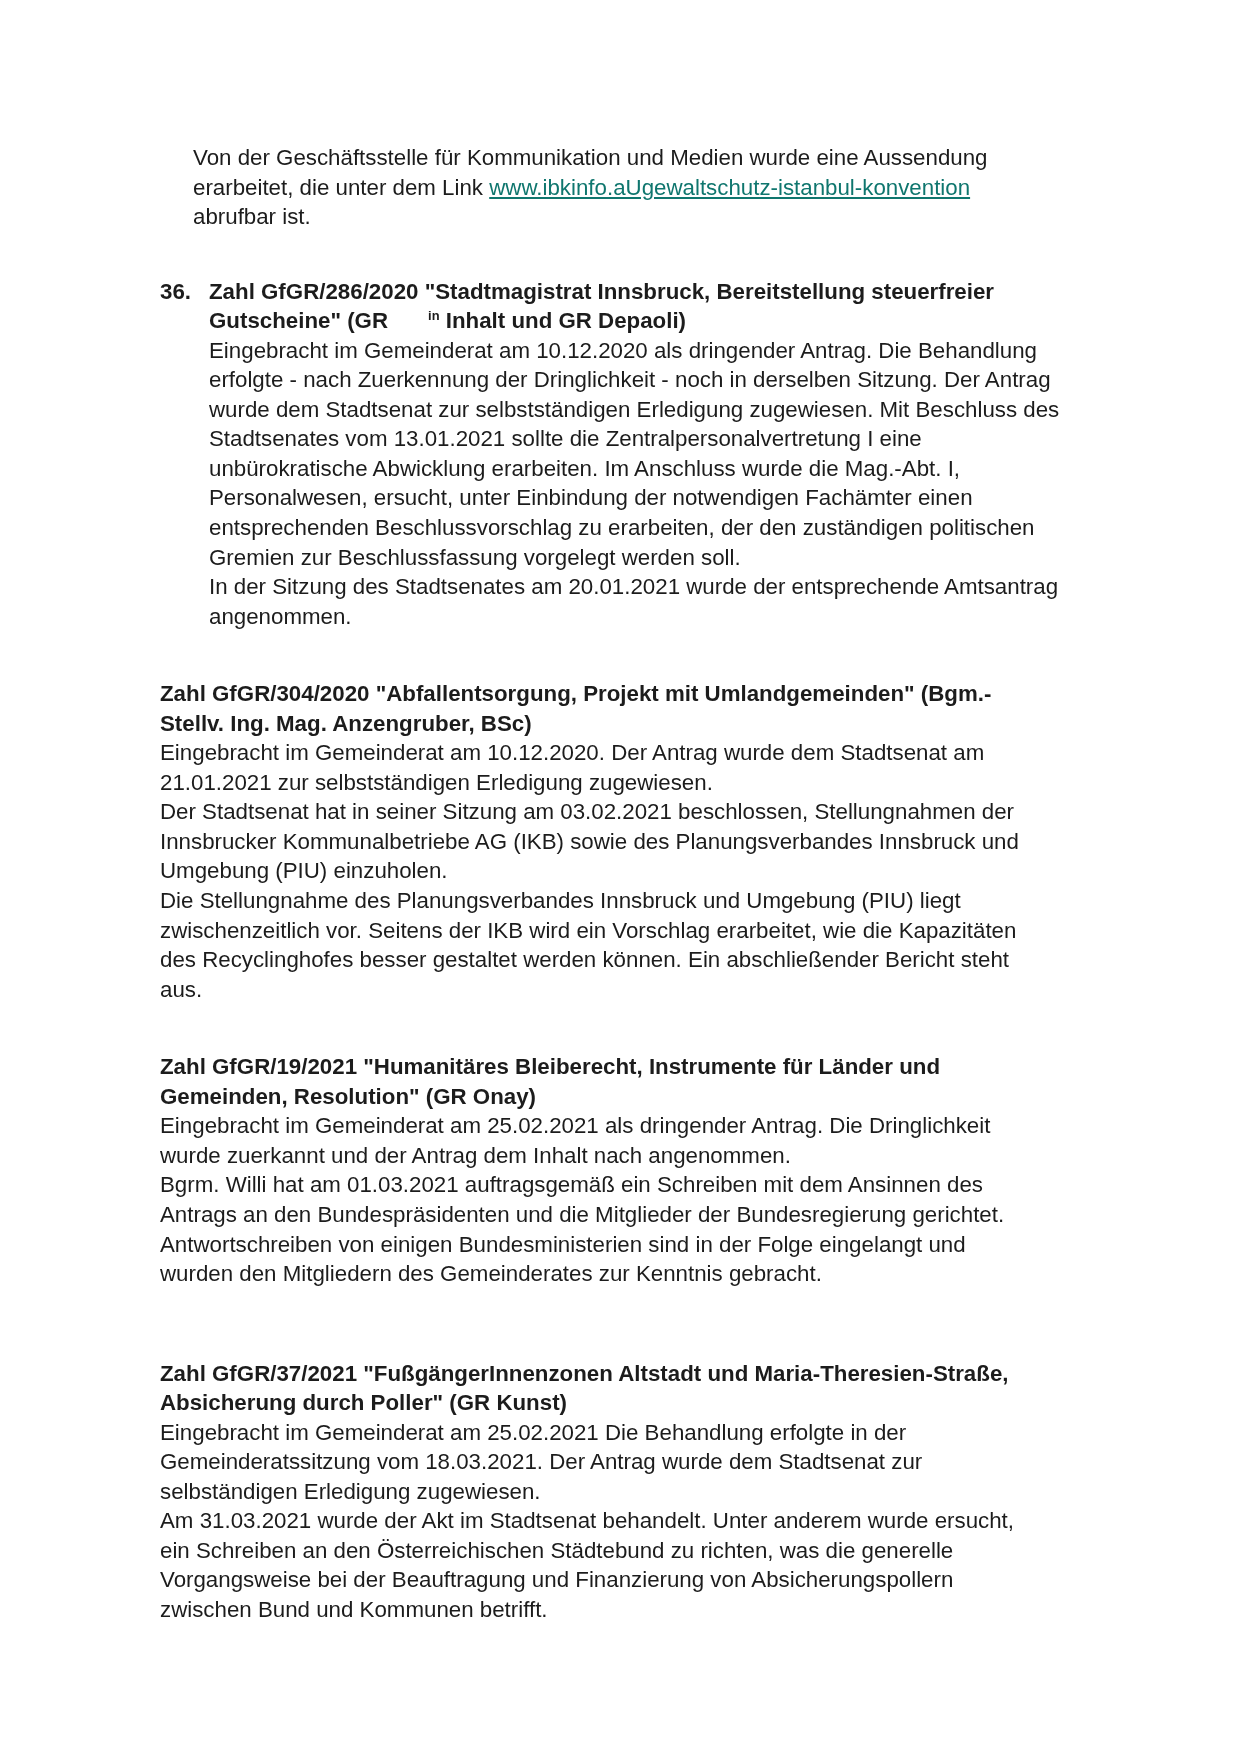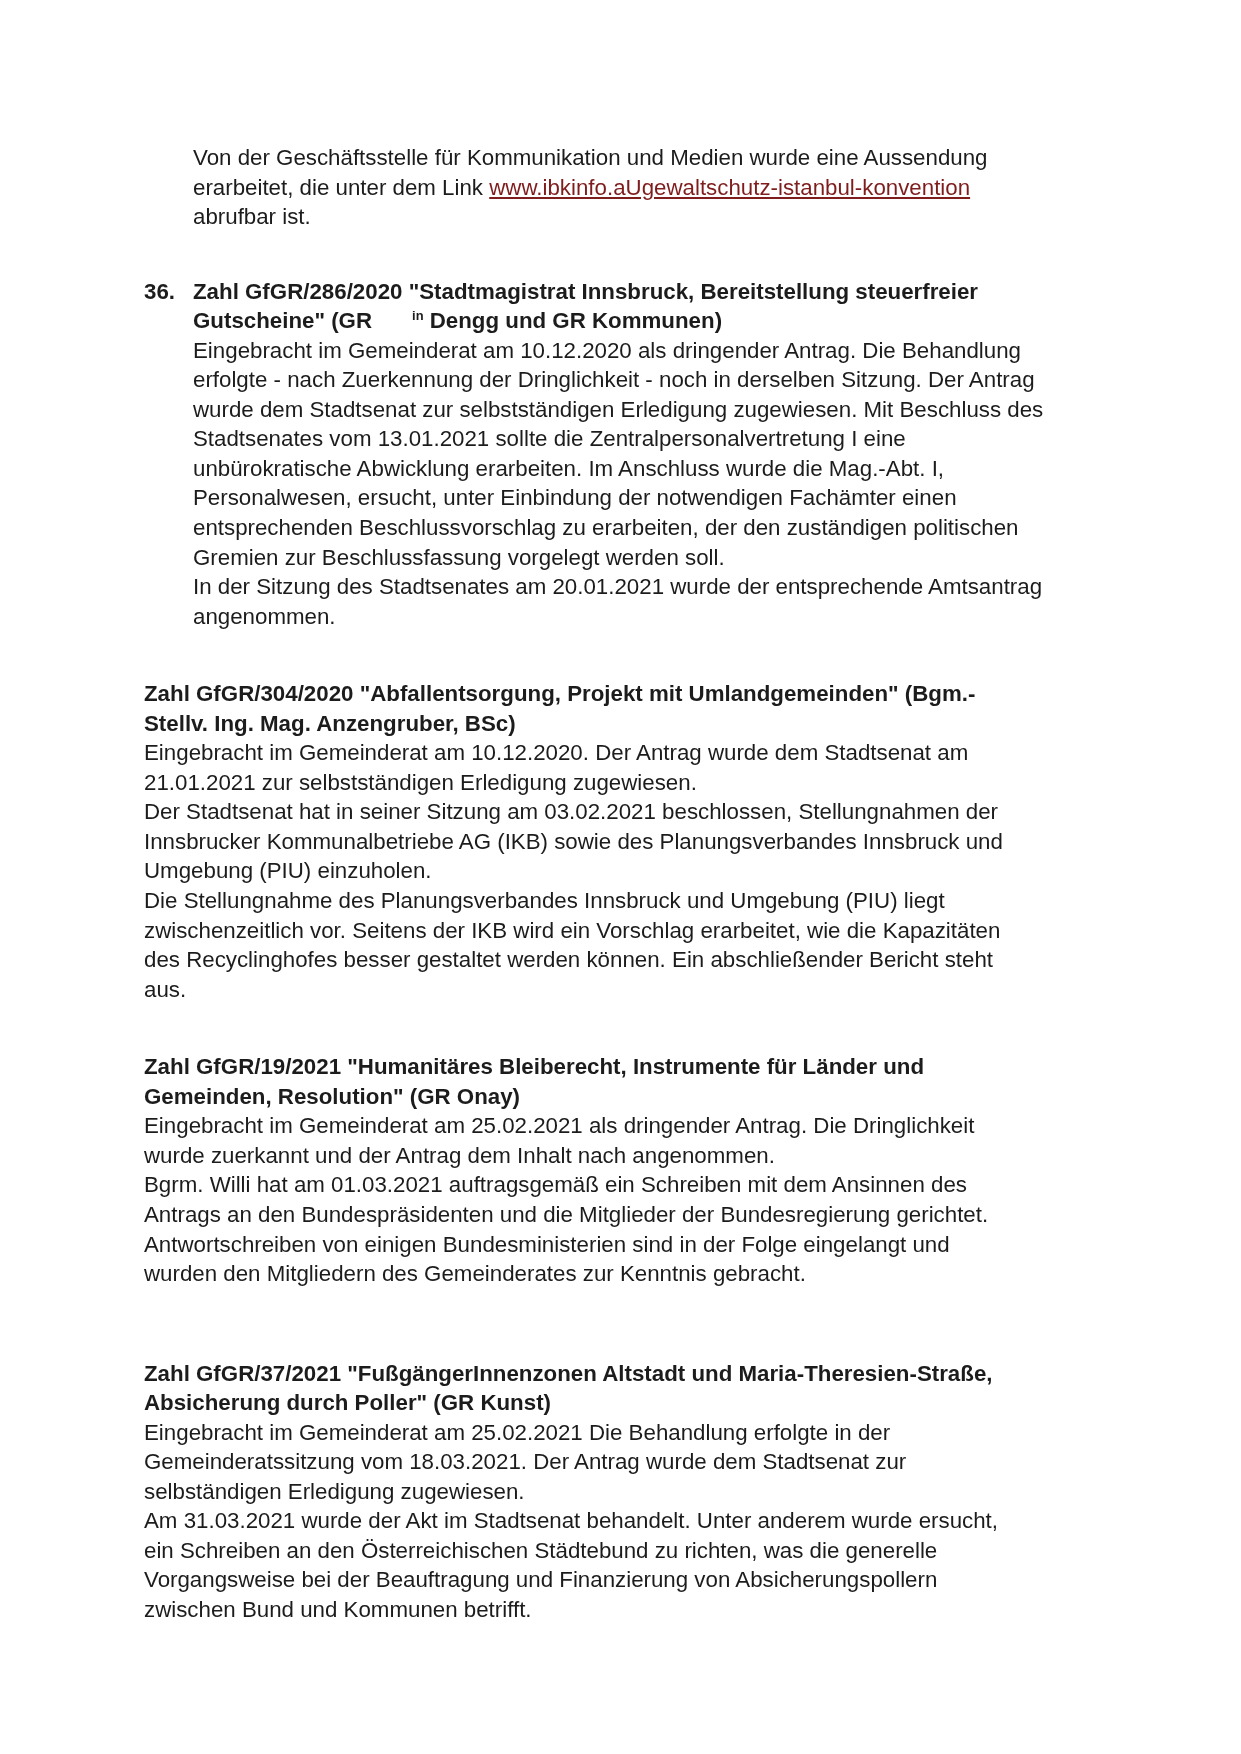--- a/index.html
+++ b/index.html
@@ -18,27 +18,27 @@
     font-size: 22.3px;
     line-height: 29.55px;
     color: #1c1c1c;
     overflow: hidden;
   }
   .intro {
     margin: 0 0 45px 49px;
     white-space: pre-line;
   }
   .doc-link {
-    color: #7f1d1d;
+    color: #0f766e;
     text-decoration: underline;
     cursor: pointer;
   }
   .item {
     display: flex;
-    margin: 0 0 48px 0;
+    margin: 0 0 48px 16px;
   }
   .item.gap-lg {
     margin-bottom: 70px;
   }
   .item-number {
     flex: 0 0 49px;
     width: 49px;
     font-weight: bold;
   }
   .item-content {
@@ -69,21 +69,21 @@
 <div class="page">
 
   <p class="intro"><span>Von der Geschäftsstelle für Kommunikation und Medien wurde eine Aussendung
 erarbeitet, die unter dem Link </span><a class="doc-link">www.ibkinfo.aUgewaltschutz-istanbul-konvention</a><span>
 abrufbar ist.</span></p>
 
   <div class="item">
     <div class="item-number">36.</div>
     <div class="item-content">
       <h3 class="item-heading"><span>Zahl GfGR/286/2020 "Stadtmagistrat Innsbruck, Bereitstellung steuerfreier
-Gutscheine" (GR</span><sup>in</sup><span> Dengg und GR Kommunen)</span></h3>
+Gutscheine" (GR</span><sup>in</sup><span> Inhalt und GR Depaoli)</span></h3>
       <div class="item-body">Eingebracht im Gemeinderat am 10.12.2020 als dringender Antrag. Die Behandlung
 erfolgte - nach Zuerkennung der Dringlichkeit - noch in derselben Sitzung. Der Antrag
 wurde dem Stadtsenat zur selbstständigen Erledigung zugewiesen. Mit Beschluss des
 Stadtsenates vom 13.01.2021 sollte die Zentralpersonalvertretung I eine
 unbürokratische Abwicklung erarbeiten. Im Anschluss wurde die Mag.-Abt. I,
 Personalwesen, ersucht, unter Einbindung der notwendigen Fachämter einen
 entsprechenden Beschlussvorschlag zu erarbeiten, der den zuständigen politischen
 Gremien zur Beschlussfassung vorgelegt werden soll.
 In der Sitzung des Stadtsenates am 20.01.2021 wurde der entsprechende Amtsantrag
 angenommen.</div>

